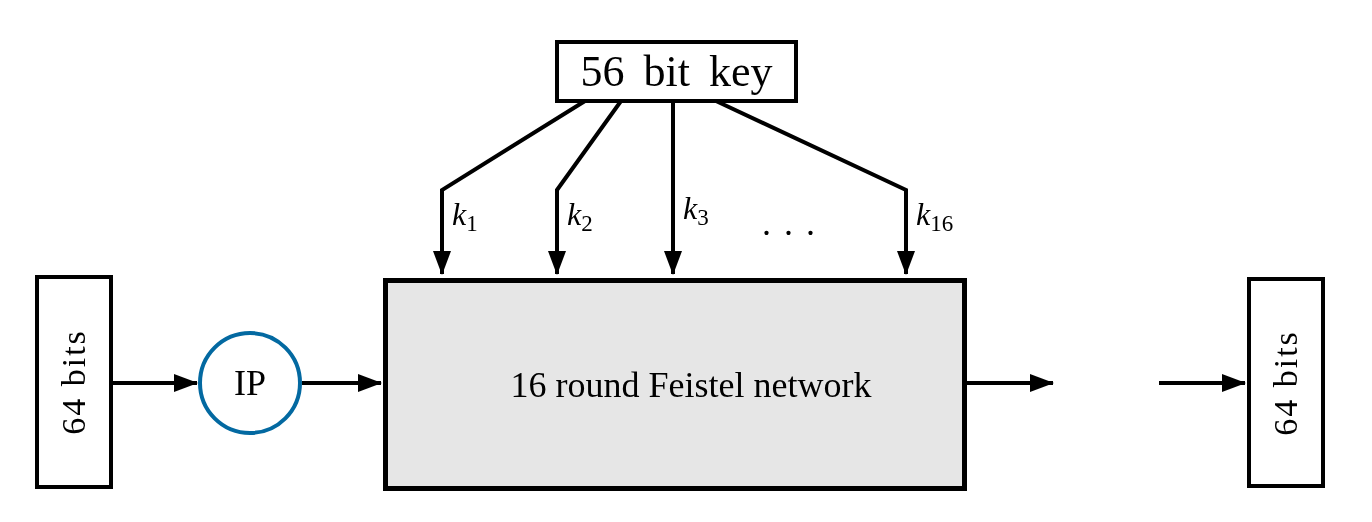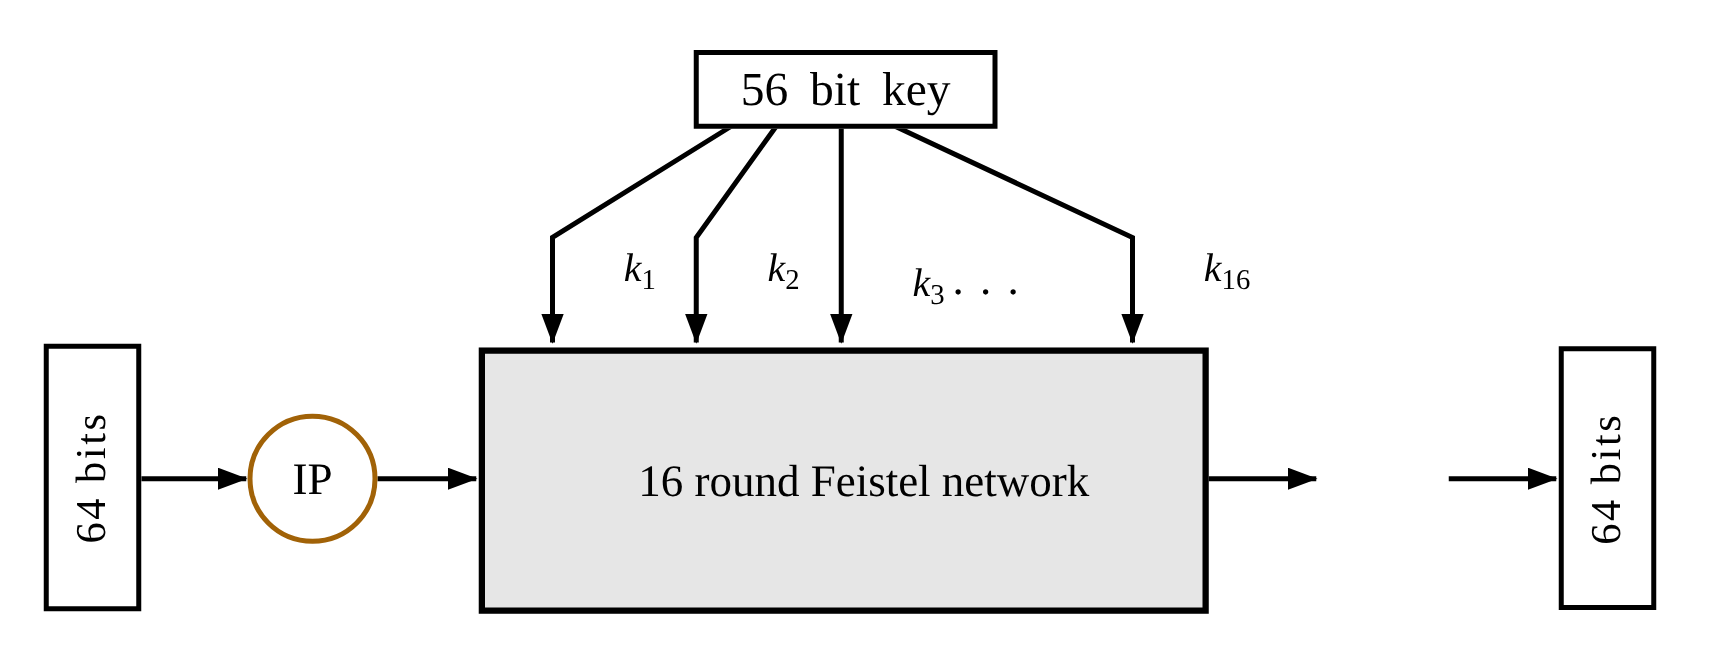--- a/index.html
+++ b/index.html
@@ -5,37 +5,37 @@
   html,body{margin:0;padding:0;background:#fff;}
   .canvas{
     position:relative;width:1372px;height:522px;background:#fff;
     font-family:"Liberation Serif","DejaVu Serif",serif;color:#000;overflow:hidden;
   }
   .wires{position:absolute;left:0;top:0;width:1372px;height:522px;}
   .box{
     position:absolute;box-sizing:border-box;border:4px solid #000;background:#fff;
     display:flex;align-items:center;justify-content:center;text-align:center;
   }
-  .key-box{left:555px;top:40px;width:243px;height:63px;font-size:38px;word-spacing:8px;}
+  .key-box{left:555px;top:40px;width:243px;height:63px;font-size:44px;word-spacing:8px;}
   .feistel-box{left:383px;top:278px;width:584px;height:213px;background:#e6e6e6;border-width:5px;font-size:36px;padding-left:32px;}
   .bits-box{width:78px;font-size:34px;}
   .bits-left{left:35px;top:275px;height:214px;}
   .bits-right{left:1247px;top:277px;height:211px;}
   .vtext{transform:rotate(-90deg);white-space:nowrap;letter-spacing:2px;}
   .circle{
-    position:absolute;box-sizing:border-box;width:104px;height:104px;border:4px solid #a16207;
+    position:absolute;box-sizing:border-box;width:104px;height:104px;border:4px solid #0369a1;
     border-radius:50%;background:#fff;display:flex;align-items:center;justify-content:center;font-size:36px;
   }
   .ip-circle{left:198px;top:331px;}
   .fp-circle{left:1055px;top:331px;}
-  .k-label{position:absolute;font-size:32px;font-style:italic;line-height:1;margin-left:47px;}
+  .k-label{position:absolute;font-size:32px;font-style:italic;line-height:1;}
   .k-label sub{font-style:normal;font-size:23px;line-height:0;vertical-align:-6px;}
   .k1{left:452px;top:198px;}
   .k2{left:567px;top:198px;font-family:Liberation Serif, serif;}
-  .k3{left:683px;top:210px;}
+  .k3{left:683px;top:192px;}
   .k16{left:916px;top:198px;}
   .dots{position:absolute;left:762px;top:202px;font-size:36px;letter-spacing:2px;font-style:normal;}
 </style>
 </head>
 <body>
 
 <div class="canvas">
 
   <svg class="wires" viewBox="0 0 1372 522" xmlns="http://www.w3.org/2000/svg">
     <defs>

